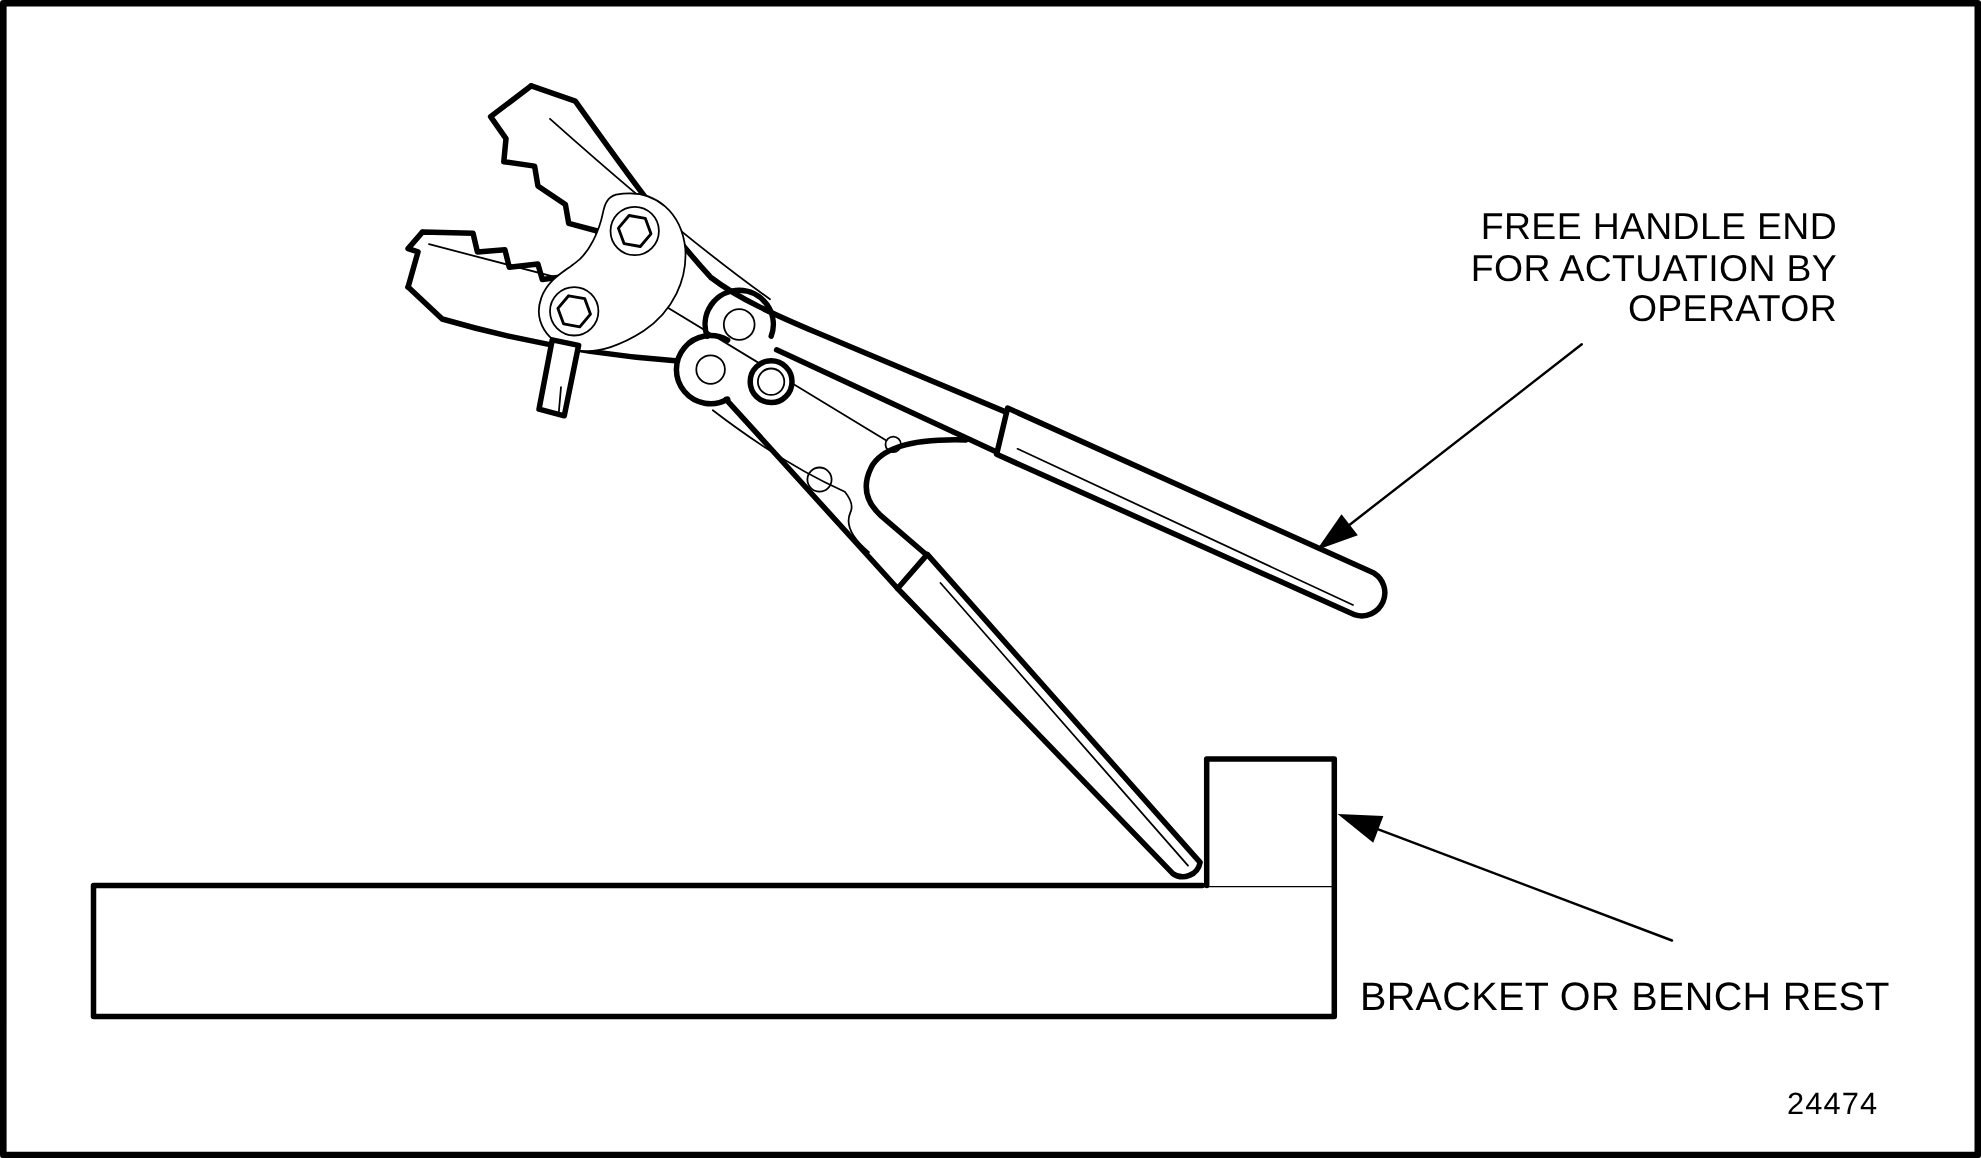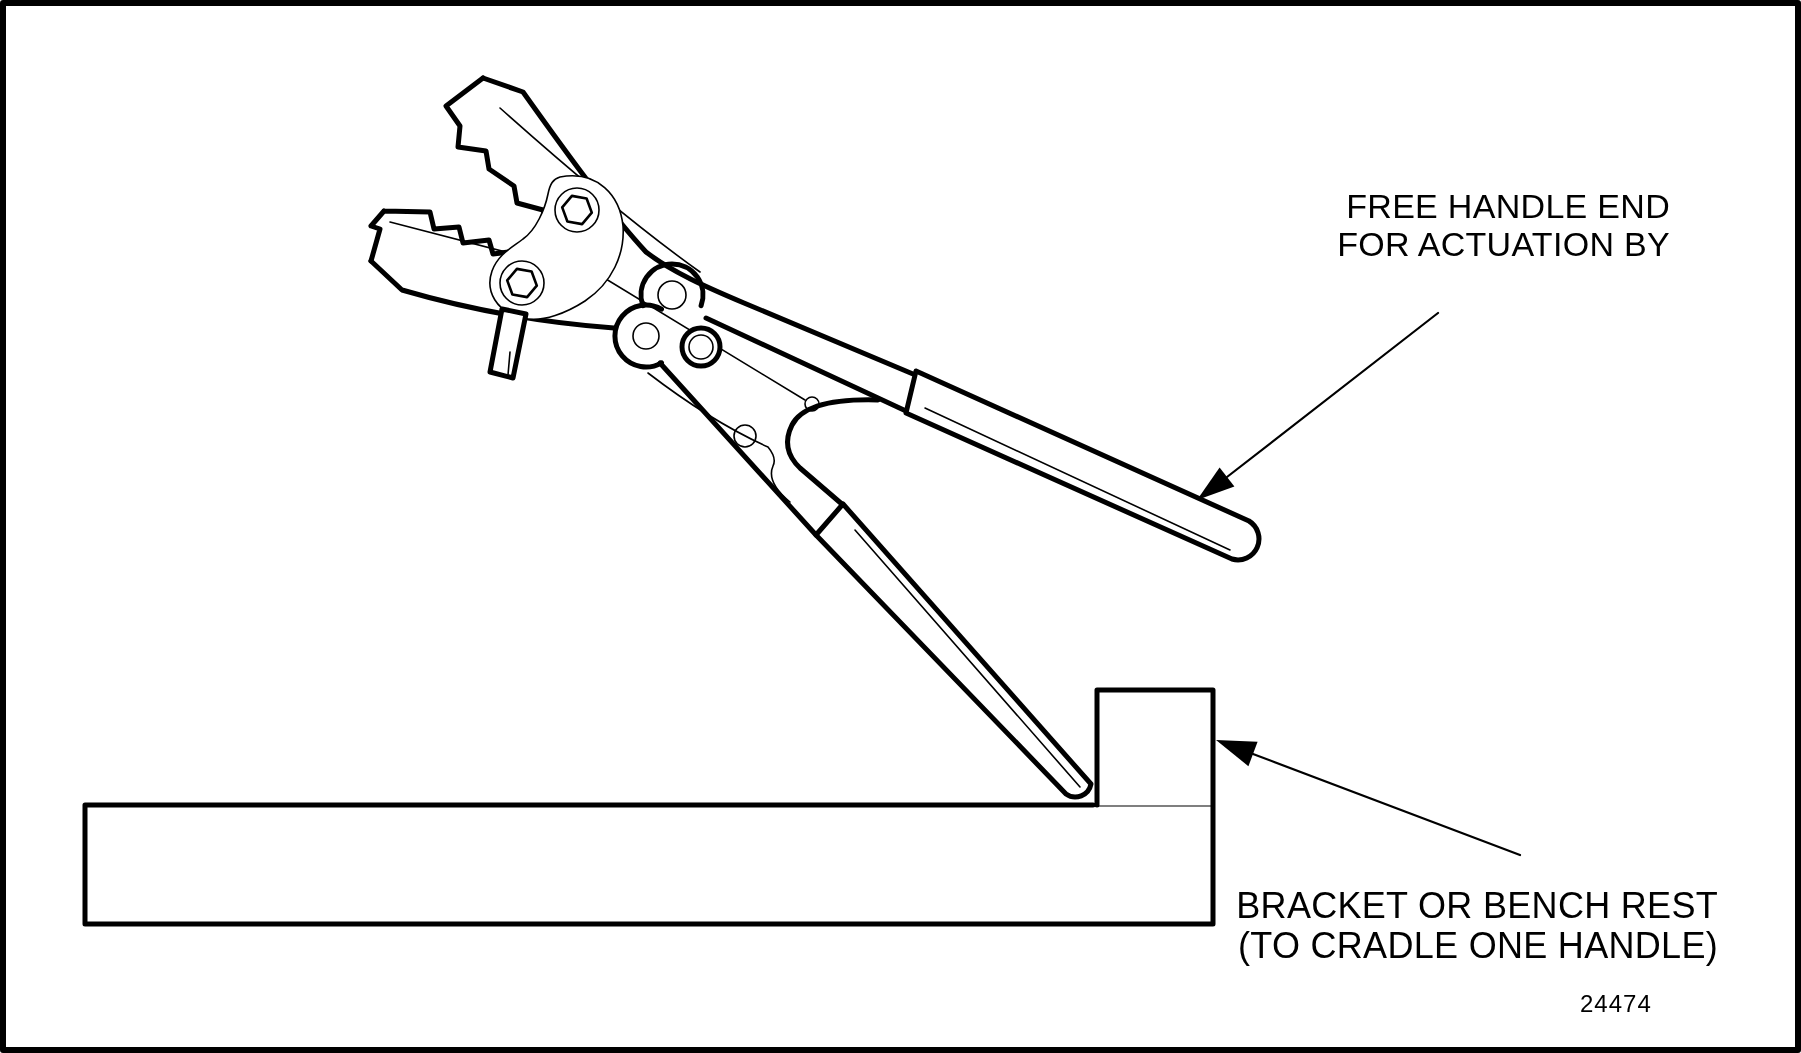--- a/index.html
+++ b/index.html
@@ -17,21 +17,21 @@
     text-align:right;
     font-size:34px;
     line-height:37.5px;
     letter-spacing:.3px;
     white-space:nowrap;
   }
   .callout-top{left:1210px;top:188px;width:460px;}
   .callout-bottom{left:1194px;top:886px;width:524px;font-size:36px;line-height:40px;}
   .fig-number{
     position:absolute;left:1580px;top:986px;width:172px;
-    text-align:left;font-size:24px;line-height:36px;letter-spacing:1px;
+    text-align:center;font-size:28px;line-height:36px;letter-spacing:1px;
   }
 </style>
 </head>
 <body>
 
 <div class="stage" style="--bg: #ffffff; --line: #000000;">
 
   <svg class="art" width="1801" height="1053" viewBox="0 0 1801 1053" fill="none" stroke="currentColor" stroke-linecap="round" stroke-linejoin="round">
 
     <rect x="3" y="3" width="1795" height="1047" stroke-width="6"></rect>
@@ -92,22 +92,22 @@
     </g>
     <g>
       <path stroke-width="2.2" d="M 1520 855 L 1253 754"></path>
       <polygon fill="currentColor" stroke="none" points="1216,740 1257.6,741.8 1248.4,766.2"></polygon>
     </g>
   </svg>
 
   <div class="callout callout-top">
     <div>FREE HANDLE END</div>
     <div>FOR ACTUATION BY</div>
+    <div>OPERATOR</div>
   </div>
 
   <div class="callout callout-bottom">
     <div>BRACKET OR BENCH REST</div>
-    <div>(TO CRADLE ONE HANDLE)</div>
   </div>
 
   <div class="fig-number">24474</div>
 
 </div>
 
 </body></html>

